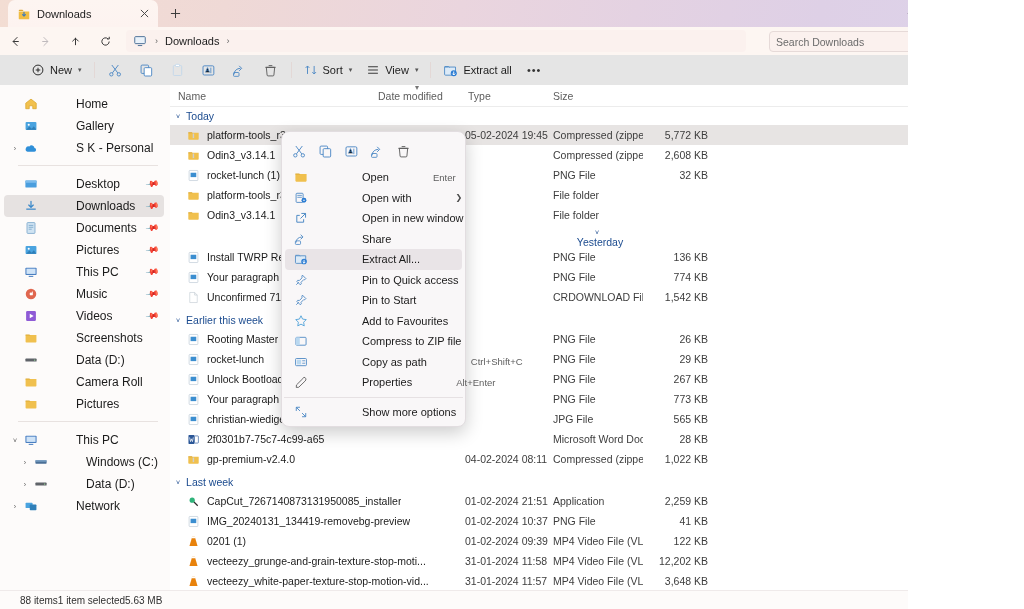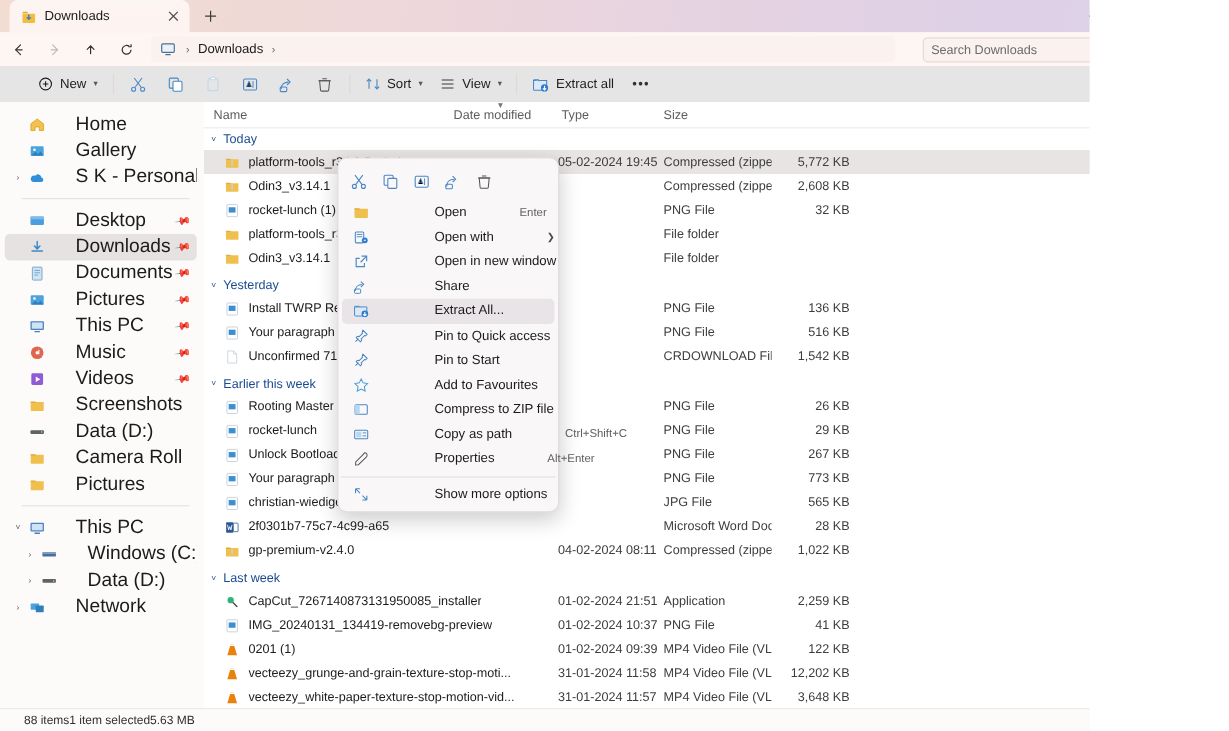--- a/index.html
+++ b/index.html
@@ -108,21 +108,21 @@
   }
   .navitem {
     display: flex; align-items: center; height: 22px; margin: 0 6px 0 4px;
     border-radius: 4px; padding-left: 4px; position: relative;
   }
   .navitem.selected { background: #e6e2e1; }
   .navitem .expander {
     width: 14px; flex: 0 0 14px; text-align: center; font-size: 7px; color: #5a5a5a;
   }
   .navitem .ni-icon { width: 17px; flex: 0 0 17px; display: flex; align-items: center; justify-content: center; }
-  .navitem .ni-label { font-size: 16px; color: #1b1b1b; margin-left: 3px; white-space: nowrap; overflow: hidden; padding-left: 21px; }
+  .navitem .ni-label { font-size: 12px; color: #1b1b1b; margin-left: 16px; white-space: nowrap; overflow: hidden; padding-left: 21px; }
   .navitem .pin { position: absolute; right: 6px; font-size: 9px; color: #8b8b8b; transform: rotate(35deg); }
   .navsep { height: 1px; background: #e8e2e0; margin: 6px 12px 7px 18px; }
   .indent1 { padding-left: 14px; }
 
   
   .filearea { position: absolute; left: 170px; top: 0; width: 854px; height: 505px; background: #fff; }
   .colhdr {
     position: absolute; left: 0; top: 0; width: 854px; height: 22px;
     display: flex; align-items: center; font-size: 10.5px; color: #5d5d5d;
     border-bottom: 1px solid #ececec; background: #fff;
@@ -705,21 +705,21 @@
                   <path d="M1.6 4h4.4l1 1.2H1.6z" fill="#dca933"></path>
                 </svg>
             </span>
             <span class="nm">Odin3_v3.14.1</span>
           </div>
           <div class="c-date"></div>
           <div class="c-type">File folder</div>
           <div class="c-size"></div>
         </div>
 
-        <div class="grouphdr" style="margin-top:4px;">
+        <div class="grouphdr" style="margin-top:4px;flex-direction:column;">
           <span class="gcaret">˅</span>
           <span>Yesterday</span>
         </div>
 
         <div class="row">
           <div class="c-name">
             <span class="f-icon">
               <svg width="13" height="13" viewBox="0 0 16 16">
                   <rect x="2.6" y="1.8" width="10.8" height="12.4" rx=".9" fill="#fff" stroke="#b9c8d4" stroke-width=".8"></rect>
                   <rect x="4.4" y="4.6" width="7" height="5.4" fill="#3b8ed0"></rect>
@@ -737,21 +737,21 @@
             <span class="f-icon">
               <svg width="13" height="13" viewBox="0 0 16 16">
                   <rect x="2.6" y="1.8" width="10.8" height="12.4" rx=".9" fill="#fff" stroke="#b9c8d4" stroke-width=".8"></rect>
                   <rect x="4.4" y="4.6" width="7" height="5.4" fill="#3b8ed0"></rect>
                 </svg>
             </span>
             <span class="nm">Your paragraph</span>
           </div>
           <div class="c-date"></div>
           <div class="c-type">PNG File</div>
-          <div class="c-size">516 KB</div>
+          <div class="c-size">774 KB</div>
         </div>
 
         <div class="row">
           <div class="c-name">
             <span class="f-icon">
               <svg width="13" height="13" viewBox="0 0 16 16">
                   <path d="M3.4 1.8h6l3.2 3.2v9.2H3.4z" fill="#fff" stroke="#c3ccd4" stroke-width=".8"></path>
                   <path d="M9.4 1.8v3.2h3.2" fill="none" stroke="#c3ccd4" stroke-width=".8"></path>
                 </svg>
             </span>

